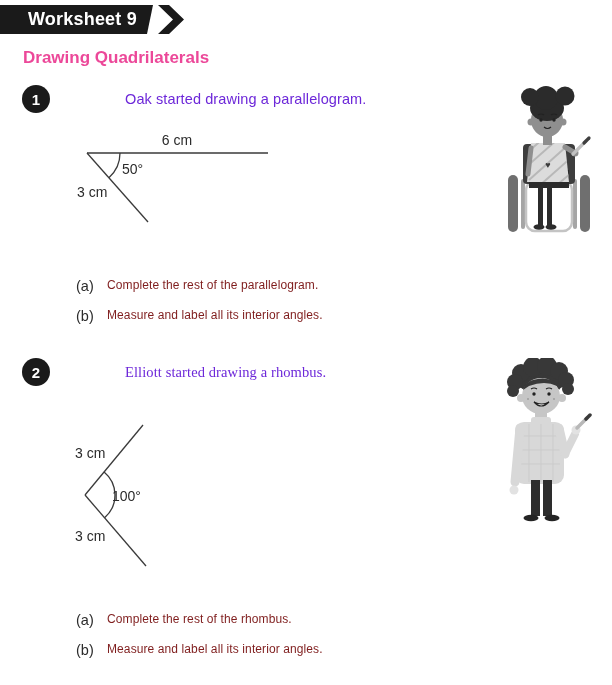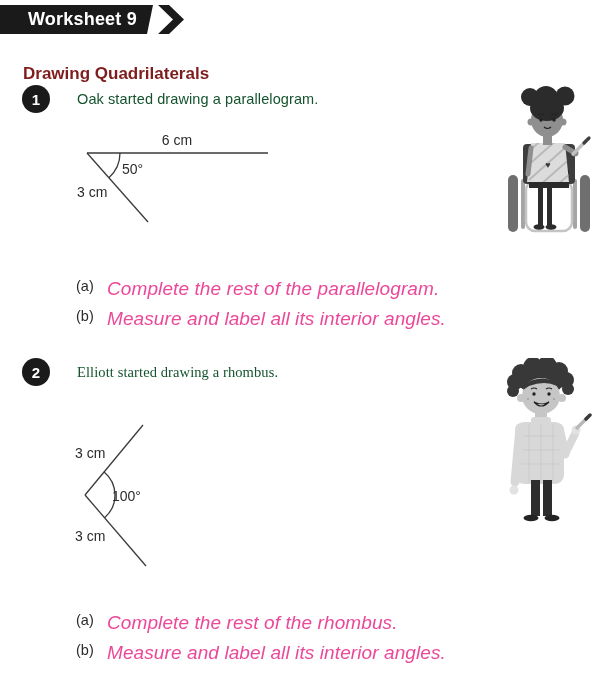--- a/index.html
+++ b/index.html
@@ -8,29 +8,29 @@
     font-family:"Liberation Sans","DejaVu Sans",sans-serif;color:#2b2b2b;
   }
   .abs{position:absolute;}
   
   .banner{left:0;top:5px;width:190px;height:29px;}
   .banner svg{position:absolute;left:0;top:0;}
   .banner .banner-title{
     position:absolute;left:28px;top:0;height:29px;line-height:29px;
     color:#ffffff;font-weight:bold;font-size:18px;letter-spacing:.2px;
   }
-  .heading{left:23px;top:48px;font-size:17px;font-weight:bold;color:#7f1d1d;margin-top:16px;}
+  .heading{left:23px;top:48px;font-size:17px;font-weight:bold;color:#ec4899;}
   
   .badge{
     width:28px;height:28px;border-radius:50%;background:#1a1a1a;color:#ffffff;
     font-weight:bold;font-size:15px;display:flex;align-items:center;justify-content:center;
   }
-  .prompt{font-size:14.5px;color:#14532d;letter-spacing:.1px;}
+  .prompt{font-size:14.5px;color:#6d28d9;letter-spacing:.1px;margin-left:48px;}
   .part-label{font-size:14.5px;color:#2b2b2b;}
-  .part-text{font-size:19px;color:#ec4899;letter-spacing:.1px;font-style:italic;}
+  .part-text{font-size:12px;color:#7f1d1d;letter-spacing:.1px;}
   .diagram text{font-family:"Liberation Sans","DejaVu Sans",sans-serif;font-size:14px;fill:#2b2b2b;}
   .diagram line, .diagram path{stroke:#3a3a3a;stroke-width:1.3;fill:none;}
 </style>
 </head>
 <body>
 
 <div class="page">
 
   <div class="abs banner">
     <svg width="190" height="29" viewBox="0 0 190 29">

